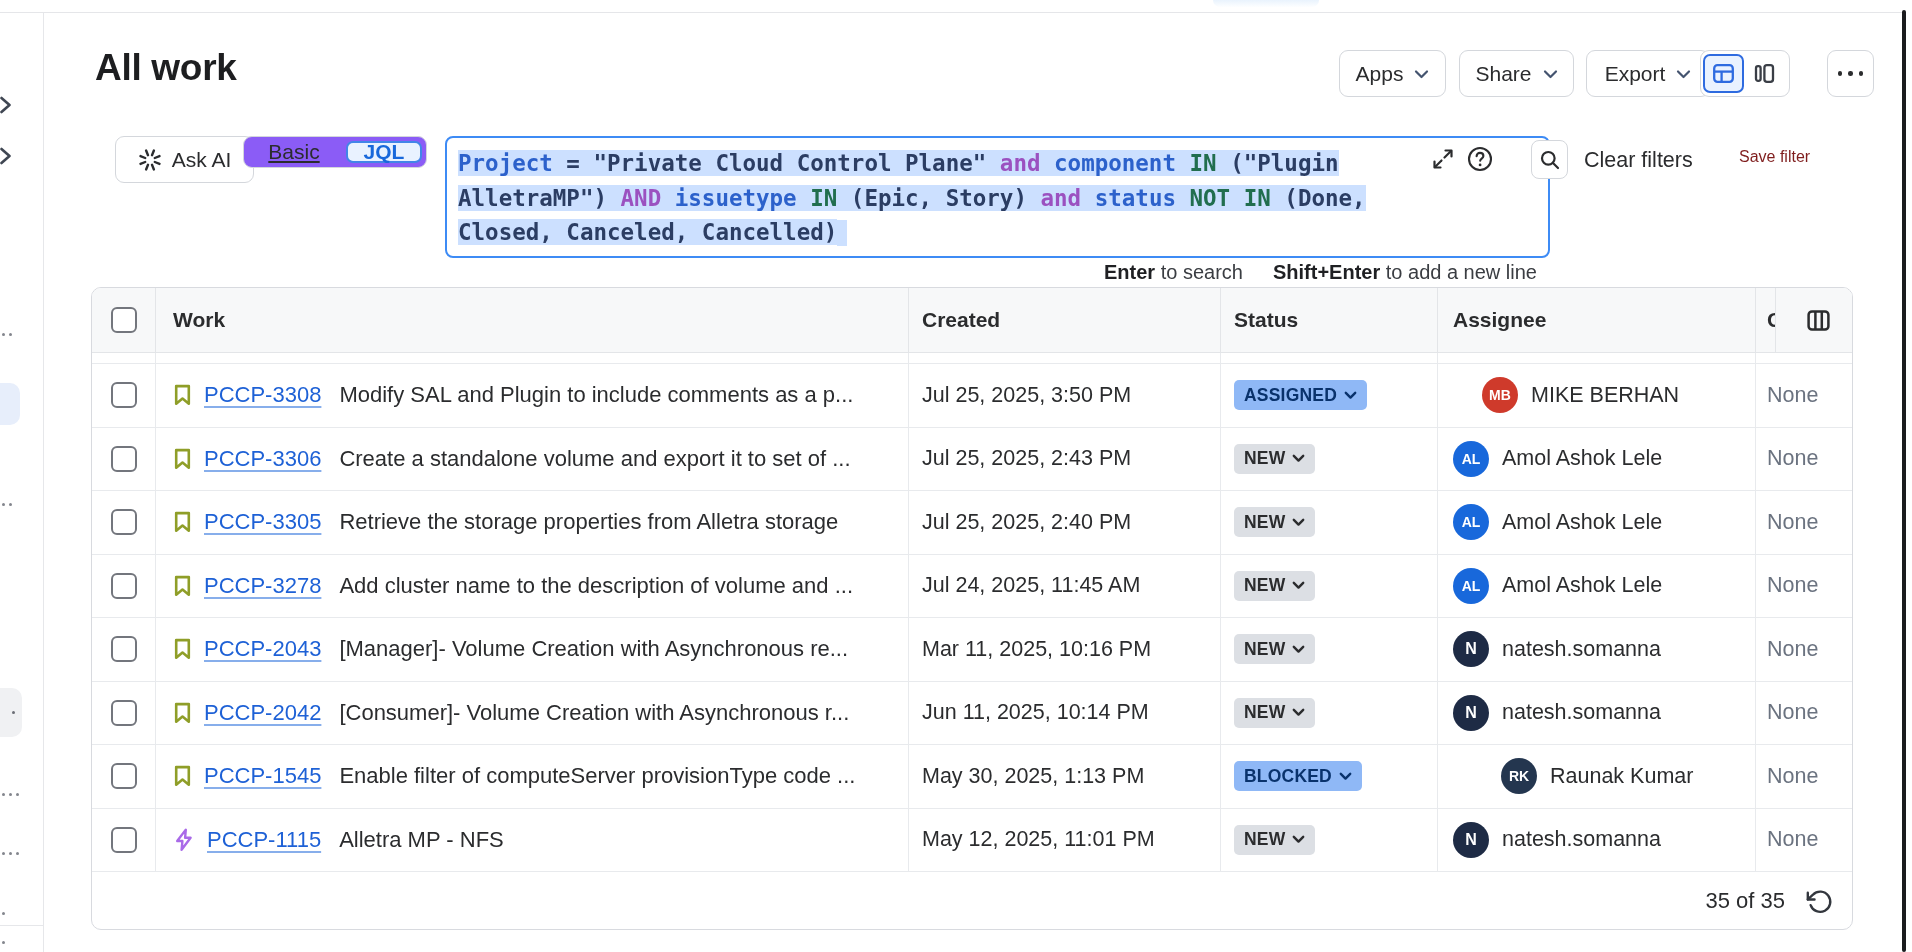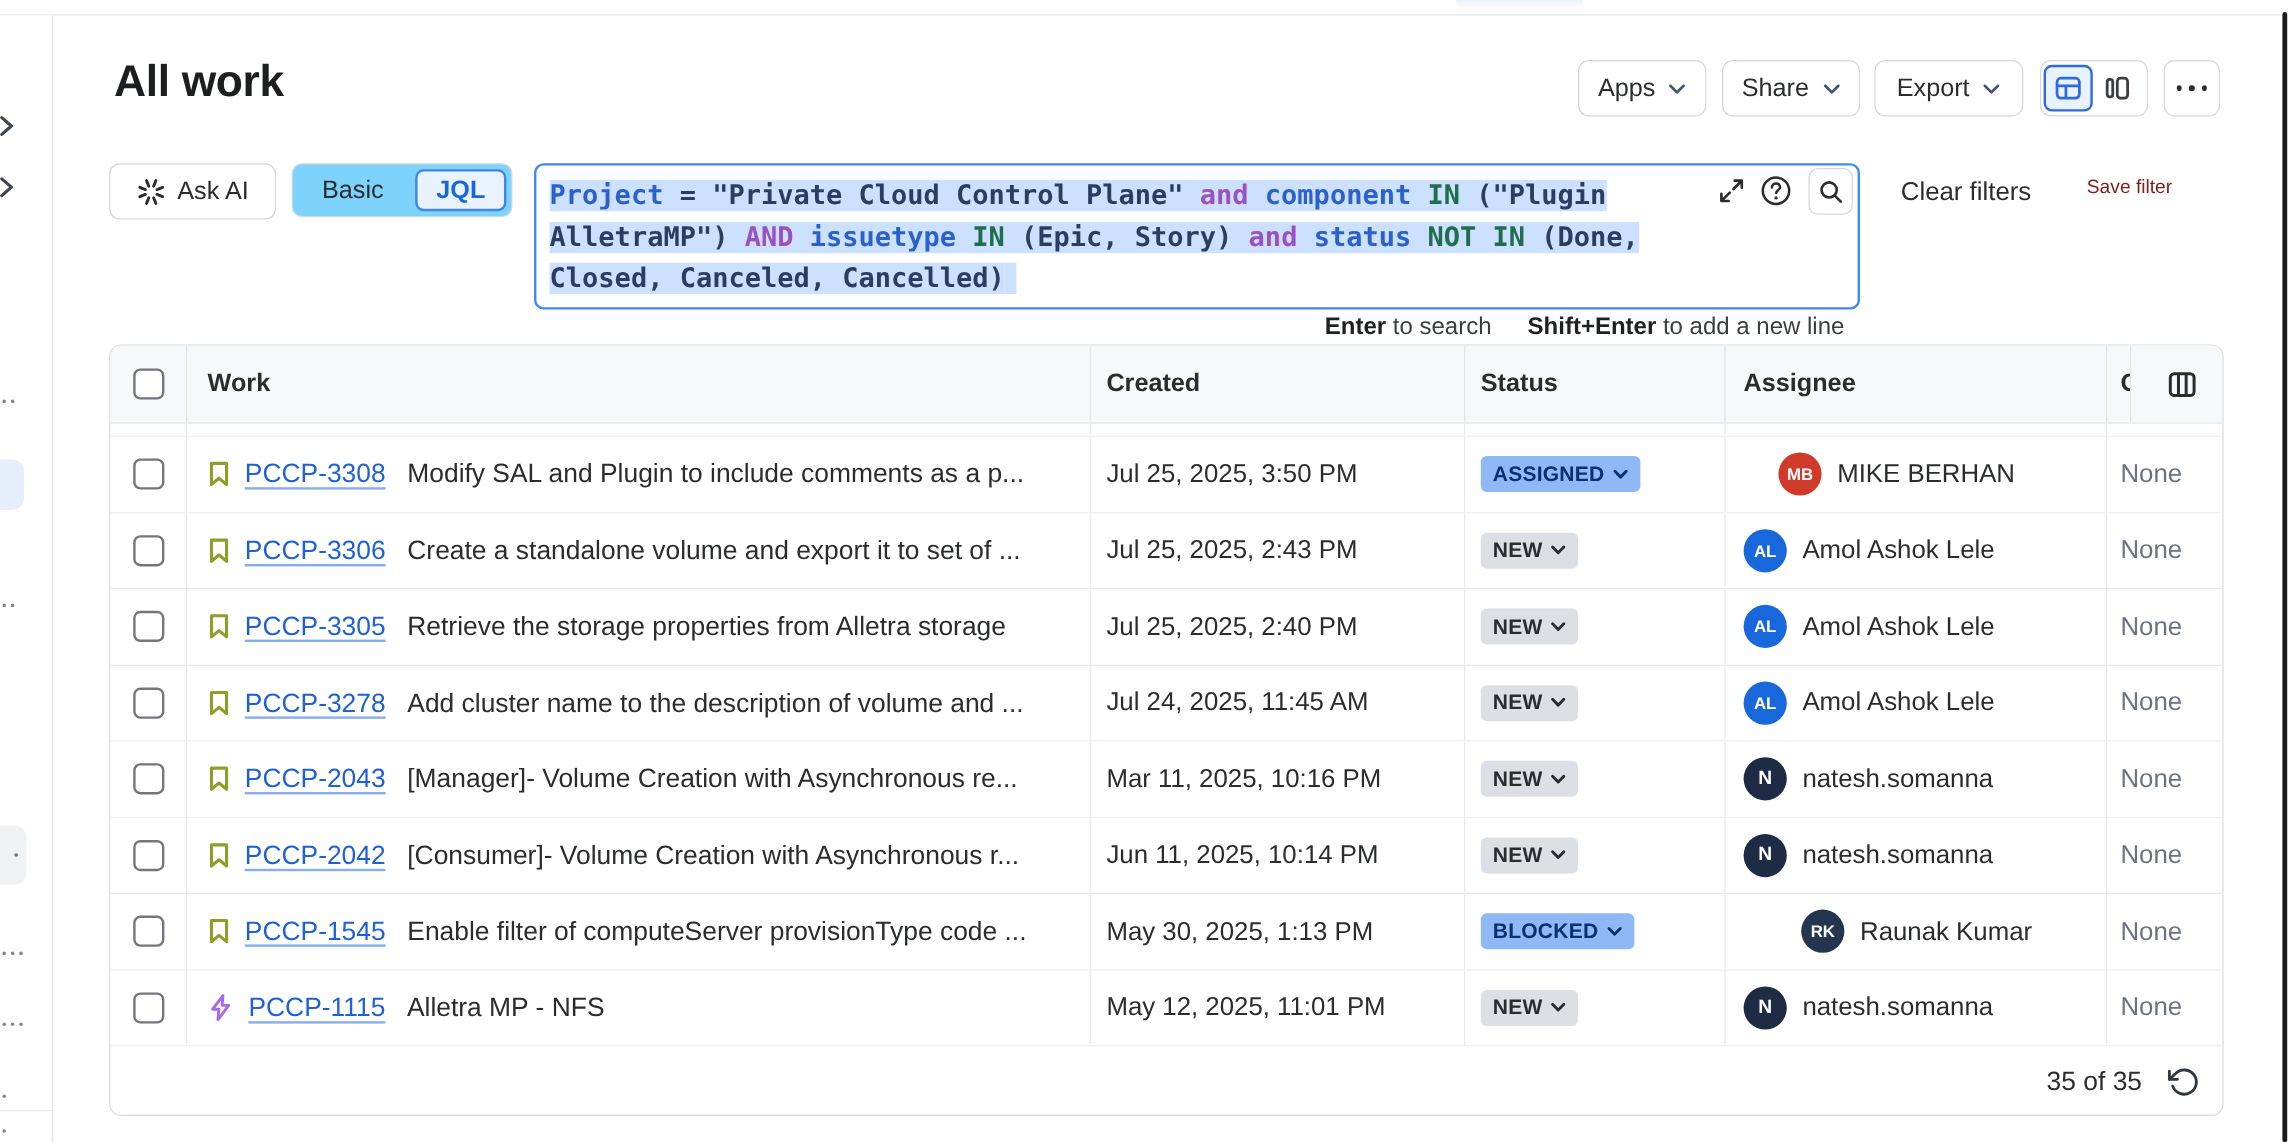--- a/index.html
+++ b/index.html
@@ -19,36 +19,36 @@
   .rail-active{position:absolute;left:-10px;width:30px;border-radius:10px;background:#E7EEFB;}
   .rail-hover{position:absolute;left:-10px;width:32px;border-radius:10px;background:#F0F1F3;}
   .rail-hover .rail-dot{position:absolute;left:22px;top:50%;margin-top:-2px;background:#6B6E76;}
   .rail-divider{position:absolute;left:0;width:43px;height:1px;background:#E6E7EA;}
 
   
   .page-title{position:absolute;left:95px;top:47px;margin:0;font-size:37px;line-height:42px;
               font-weight:700;color:#1D1E20;letter-spacing:-0.3px;}
 
   .btn{box-sizing:border-box;display:flex;align-items:center;justify-content:center;background:#fff;
-       border:1.5px solid #D4D7DC;border-radius:9px;font-size:21px;color:#2B2C2E;cursor:pointer;}
+       border:1.5px solid #D4D7DC;border-radius:9px;font-size:21px;color:#2B2C2E;cursor:pointer;margin-left:24px;}
   .hdr-btn{position:absolute;top:50px;height:47px;gap:11px;}
   .chev-down{flex:0 0 auto;}
 
   .view-group{position:absolute;top:50px;left:1700px;width:90px;height:47px;box-sizing:border-box;
               border:1.5px solid #D4D7DC;border-radius:9px;background:#fff;display:flex;align-items:center;padding:0 2px;}
   .view-btn{width:41px;height:39px;display:flex;align-items:center;justify-content:center;border-radius:7px;box-sizing:border-box;}
   .view-btn.sel{background:#E9F2FF;border:2px solid #2E6BE0;}
   .more-btn{position:absolute;top:50px;left:1803px;width:47px;height:47px;}
   .more-dots{display:flex;gap:6px;}
   .more-dots i{width:4.5px;height:4.5px;border-radius:50%;background:#2B2C2E;}
 
   
   .askai-btn{position:absolute;left:91px;top:136px;width:139px;height:47px;gap:10px;}
-  .mode-group{position:absolute;left:243px;top:136px;width:184px;height:45px;box-sizing:border-box;
-              border:1.5px solid #D4D7DC;border-radius:9px;background:#7dd3fc;display:flex;align-items:center;}
+  .mode-group{position:absolute;left:243px;top:136px;width:184px;height:32px;box-sizing:border-box;
+              border:1.5px solid #D4D7DC;border-radius:9px;background:#8b5cf6;display:flex;align-items:center;text-decoration:underline;}
   .mode-basic{width:100px;text-align:center;font-size:21px;color:#2B2C2E;cursor:pointer;}
   .mode-jql{position:absolute;right:4px;top:4px;bottom:4px;width:76px;box-sizing:border-box;background:#E9F2FF;
             border:2px solid #4285E8;border-radius:7px;display:flex;align-items:center;justify-content:center;
             font-size:21px;font-weight:600;color:#1868DB;cursor:pointer;}
 
   .jql-box{position:absolute;left:445px;top:136px;width:1105px;height:122px;box-sizing:border-box;background:#fff;
            border:2.5px solid #3D8BF5;border-radius:8px;padding:8px 180px 0 11px;cursor:text;
            font-family:"DejaVu Sans Mono",monospace;font-size:22.5px;font-weight:700;line-height:34.5px;white-space:pre;overflow:hidden;}
   .jql-line{display:block;}
   .hl{background:#CCE0FF;}

